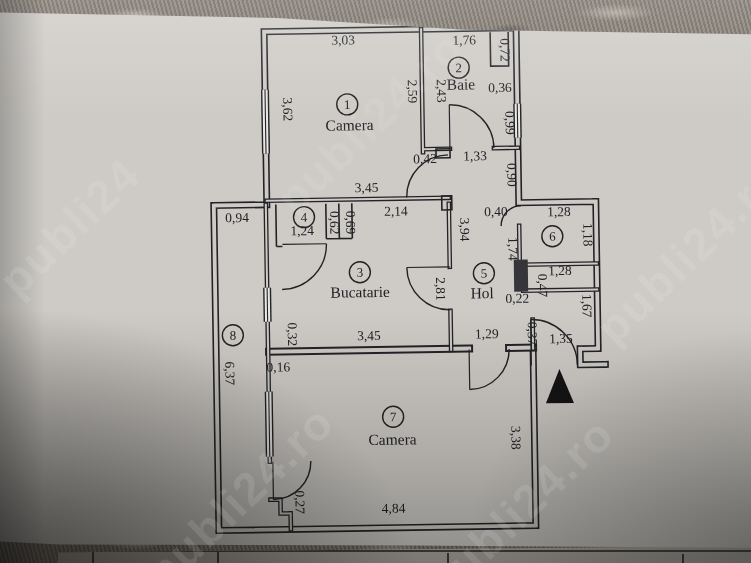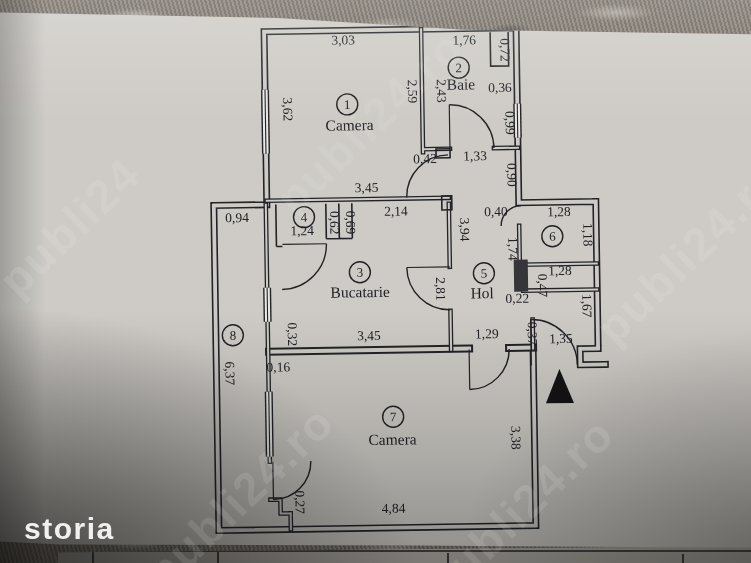--- a/index.html
+++ b/index.html
@@ -208,14 +208,13 @@
   <div class="shade s2"></div>
   <div class="shade s3"></div>
   <div class="shade s4"></div>
 
   <span class="wm" style="left:-18px;top:200px">publi24</span>
   <span class="wm" style="left:570px;top:225px">publi24.ro</span>
   <span class="wm f" style="left:250px;top:95px">publi24.ro</span>
   <span class="wm" style="left:120px;top:470px">publi24.ro</span>
   <span class="wm" style="left:400px;top:482px">publi24.ro</span>
 
-  <span class="storia">storia</span>
 </div>
 
 </body></html>

